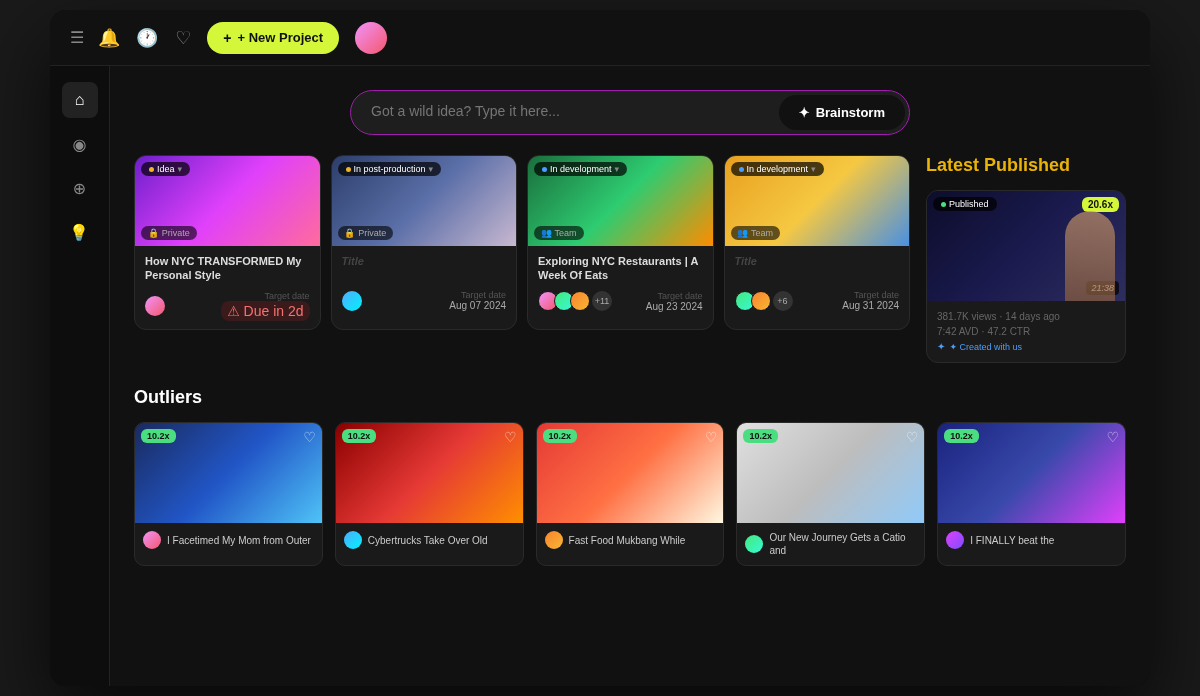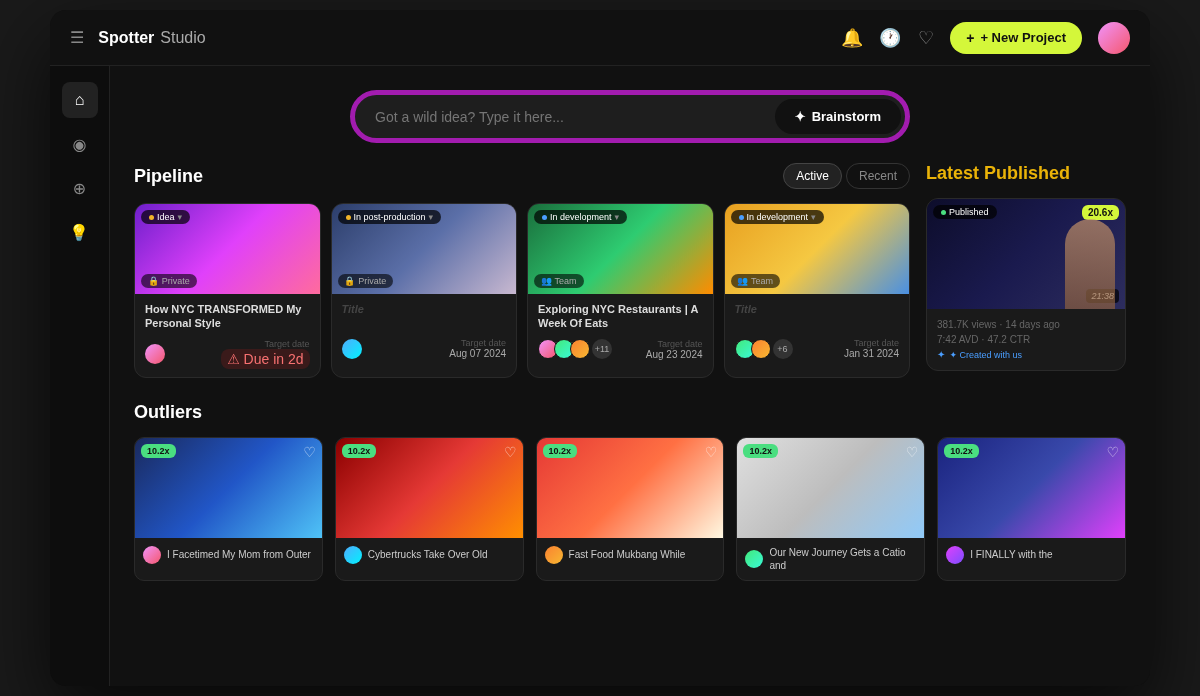--- a/index.html
+++ b/index.html
@@ -97,23 +97,23 @@
       background: #111;
     }
     
     .search-bar-wrapper {
       display: flex;
       justify-content: center;
       padding: 24px 0 20px;
     }
     .search-bar {
       display: flex;
-      align-items: center;
+      align-items: flex-start;
       background: #1e1e1e;
-      border: 5px solid #a21caf;
+      border: 1px solid #a21caf;
       border-radius: 30px;
       width: 560px;
       overflow: hidden;
     }
     .search-input {
       flex: 1;
       background: transparent;
       border: none;
       outline: none;
       color: #888;
@@ -476,24 +476,20 @@
       gap: 16px;
     }
   </style>
 </head>
 <body>
 
 <div class="device-frame">
 
   <div class="topbar-full">
     <div class="hamburger-icon" style="margin-right:14px; cursor:pointer;">☰</div>
-    <div class="topbar-logo">
-      <span style="font-weight:700;color:#fff;">Spotter</span>
-      <span>Studio</span>
-    </div>
     <div class="topbar-icons">
       <span class="topbar-icon-btn">🔔</span>
       <span class="topbar-icon-btn">🕐</span>
       <span class="topbar-icon-btn">♡</span>
       <button class="new-project-btn">
         <span style="font-size:14px;">+</span>
         <span>+ New Project</span>
       </button>
       <div class="avatar"></div>
     </div>
@@ -524,27 +520,20 @@
           <button class="brainstorm-btn">
             <span>✦</span>
             <span>Brainstorm</span>
           </button>
         </div>
       </div>
 
       <div class="section-row">
 
         <div class="pipeline-area">
-          <div class="section-header">
-            <h2 class="section-title">Pipeline</h2>
-            <div class="filter-pills">
-              <button class="pill active">Active</button>
-              <button class="pill">Recent</button>
-            </div>
-          </div>
           <div class="pipeline-cards">
 
             <div class="pipeline-card">
               <div class="card-thumb thumb-1">
                 <div class="card-status-badge">
                   <span class="badge-dot yellow"></span>
                   <span>Idea</span>
                   <span style="color:#888;">▾</span>
                 </div>
                 <div class="card-privacy">🔒 Private</div>
@@ -620,21 +609,21 @@
               <div class="card-body">
                 <div class="card-title-text card-placeholder-title">Title</div>
                 <div class="card-footer">
                   <div class="avatar-group">
                     <div class="avatar-small green"></div>
                     <div class="avatar-small orange"></div>
                     <div class="avatar-count">+6</div>
                   </div>
                   <div class="target-date">
                     <div class="target-label">Target date</div>
-                    <div style="color:#aaa;font-size:10px;">Jan 31 2024</div>
+                    <div style="color:#aaa;font-size:10px;">Aug 31 2024</div>
                   </div>
                 </div>
               </div>
             </div>
 
           </div>
         </div>
 
         <div class="latest-published">
           <h2 class="latest-title">Latest Published</h2>
@@ -709,21 +698,21 @@
             </div>
           </div>
 
           <div class="outlier-card">
             <div class="outlier-thumb out-thumb-5">
               <span class="outlier-multiplier">10.2x</span>
               <span class="heart-icon">♡</span>
             </div>
             <div class="outlier-body">
               <div class="outlier-avatar" style="background:linear-gradient(135deg,#e040fb,#7c4dff);"></div>
-              <div class="outlier-title-text">I FINALLY with the</div>
+              <div class="outlier-title-text">I FINALLY beat the</div>
             </div>
           </div>
 
         </div>
       </div>
 
     </div>
   </div>
 </div>
 

